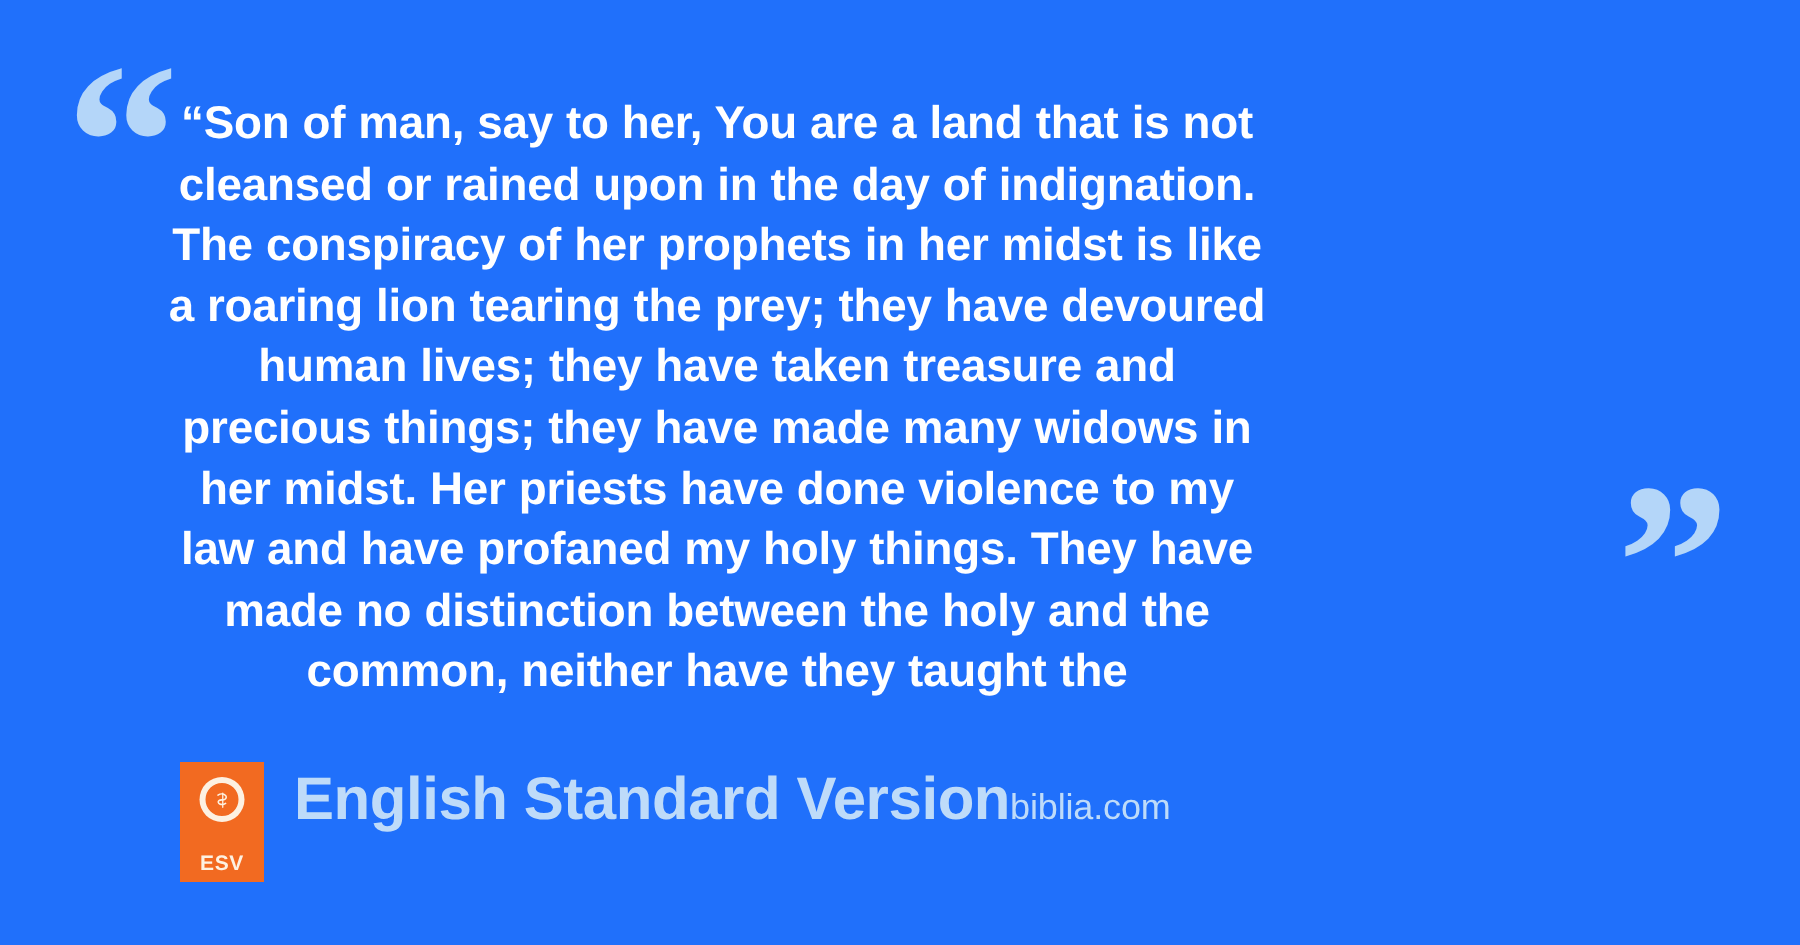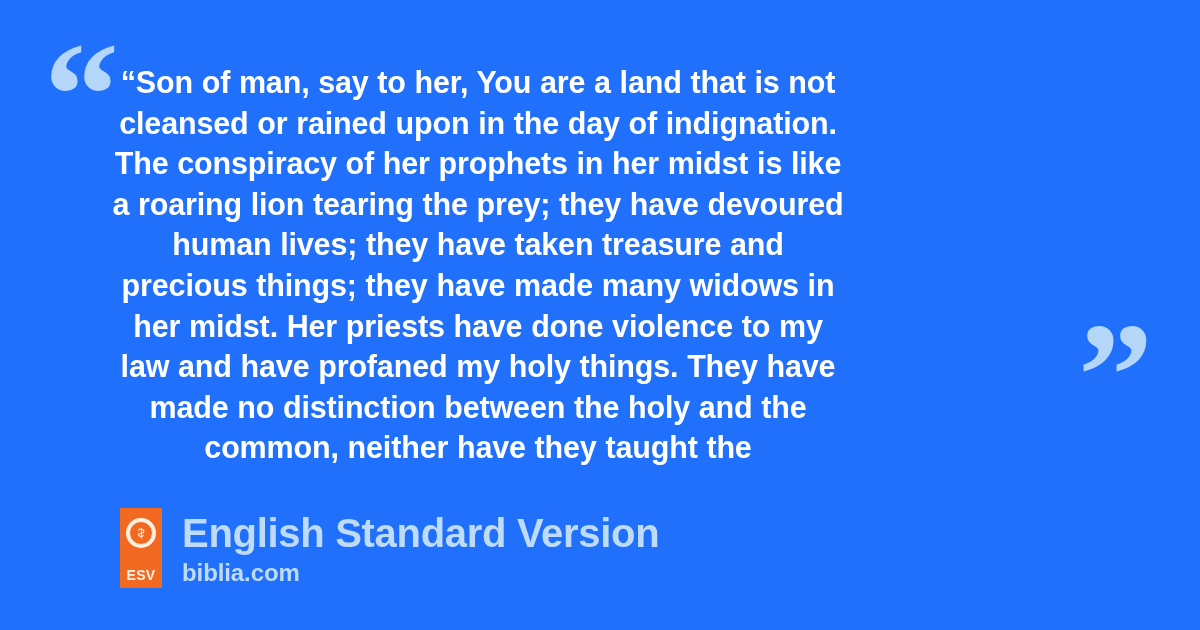--- a/index.html
+++ b/index.html
@@ -75,21 +75,21 @@
   .footer {
     position: absolute;
     left: 120px;
     top: 508px;
     display: flex;
     align-items: flex-start;
   }
 
   .logo-badge {
     position: relative;
-    width: 42px;
+    width: 56px;
     height: 80px;
     background: #f26a21;
     flex: 0 0 auto;
     display: flex;
     flex-direction: column;
     align-items: center;
     justify-content: flex-start;
     padding-top: 10px;
   }
 
@@ -131,40 +131,40 @@
     font-weight: 700;
     font-size: 14px;
     letter-spacing: 0.4px;
     line-height: 1;
   }
 
   .footer-text {
     margin-left: 20px;
     padding-top: 1px;
     display: flex;
-    flex-direction: column;
+    flex-direction: row;
   }
 
   .version-name {
     color: #bedbf9;
     font-family: "Liberation Sans", sans-serif;
     font-weight: 700;
     font-size: 40px;
     line-height: 48px;
     letter-spacing: -0.3px;
   }
 
   .site-url {
     color: #bedbf9;
     font-family: "Liberation Sans", sans-serif;
-    font-weight: 700;
+    font-weight: 400;
     font-size: 24px;
     line-height: 30px;
     letter-spacing: -0.1px;
-    margin-top: 1px;
+    margin-top: 15px;
   }
 </style>
 </head>
 <body>
 
 <div class="card">
 
   <span class="quote-mark quote-open">“</span>
 
   <div class="quote-wrap">

